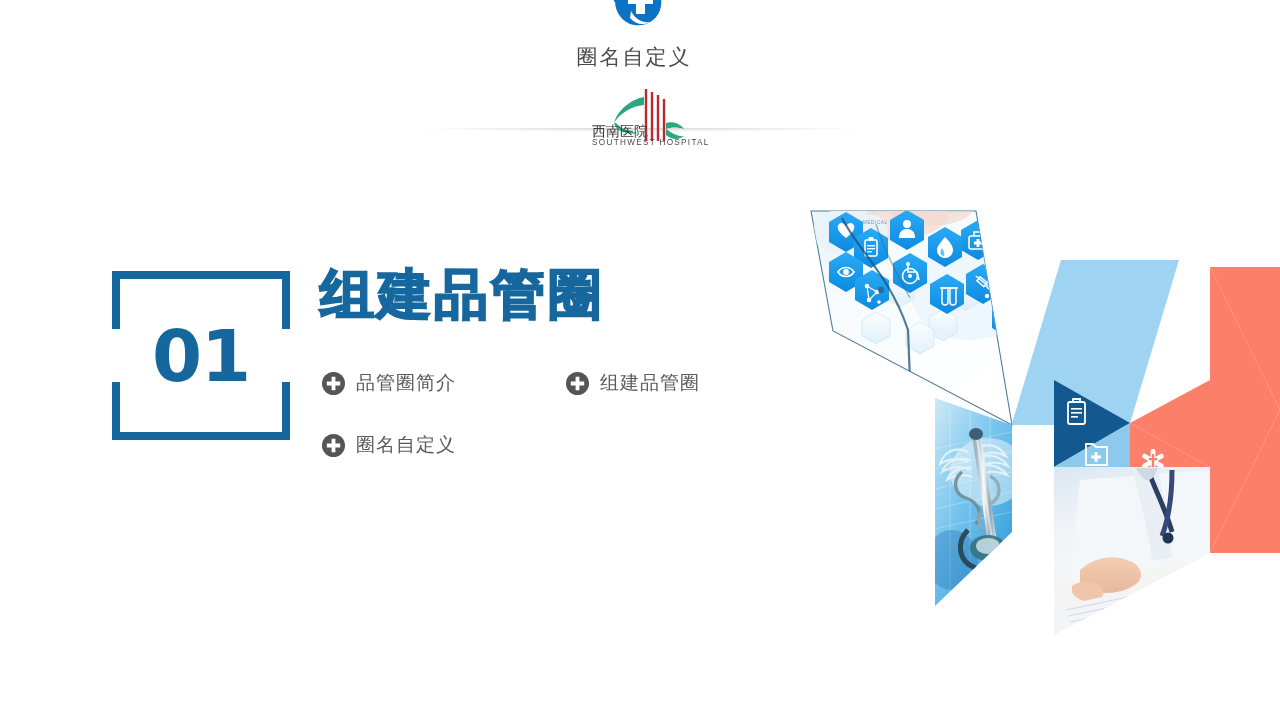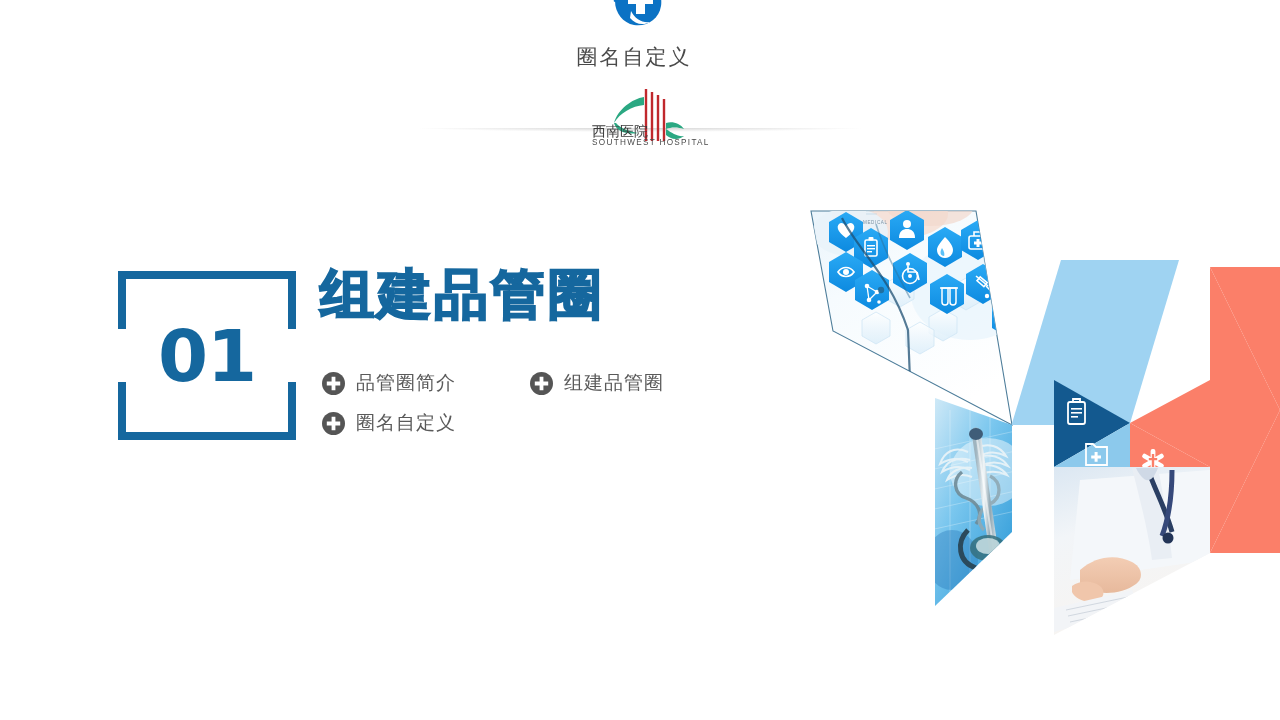--- a/index.html
+++ b/index.html
@@ -90,21 +90,21 @@
     font-size: 8.2px;
     color: #4a4a4a;
     letter-spacing: 1.3px;
     font-family: "Liberation Sans", sans-serif;
     white-space: nowrap;
   }
 
   
   #section-number-frame {
     position: absolute;
-    left: 118px;
+    left: 112px;
     top: 271px;
     width: 178px;
     height: 168px;
     z-index: 6;
     text-align: center;
   }
   #section-number-frame svg { display:block; }
   #section-number-text {
     position: absolute;
     left: 0; top: 0;
@@ -136,20 +136,21 @@
 
   #bullet-grid {
     position: absolute;
     left: 322px;
     top: 370px;
     width: 430px;
     display: grid;
     grid-template-columns: 208px 208px;
     grid-row-gap: 14px;
     z-index: 6;
+    gap: 36px;
   }
   .bullet-item {
     display: flex;
     align-items: center;
     gap: 11px;
   }
   .bullet-icon {
     flex: 0 0 auto;
     width: 23px;
     height: 23px;

